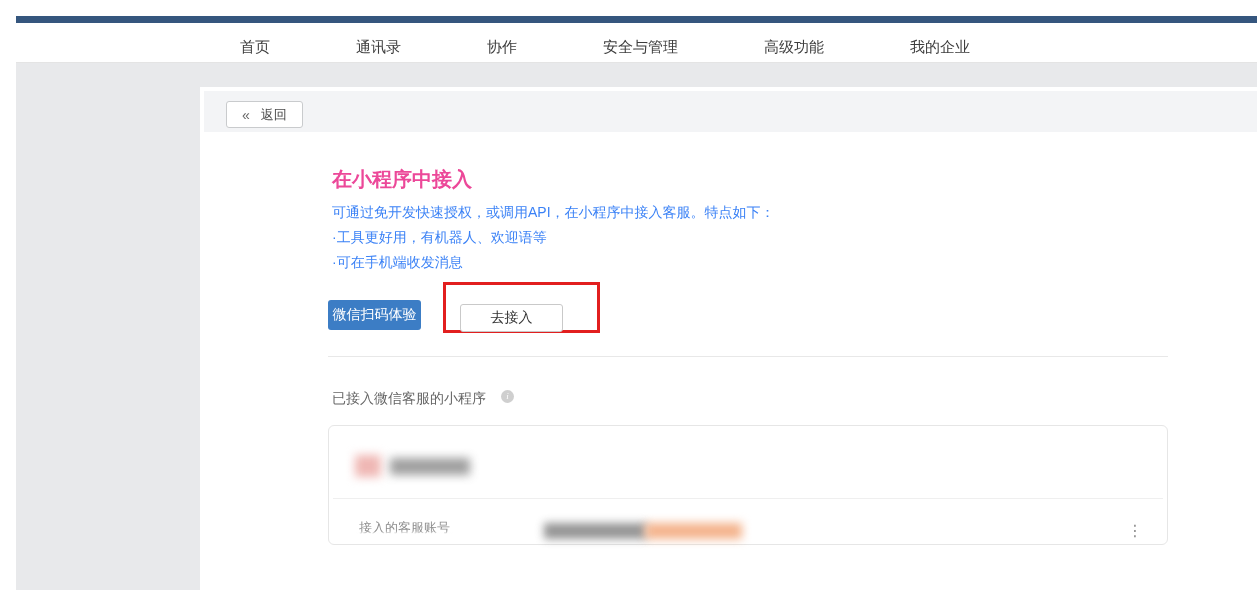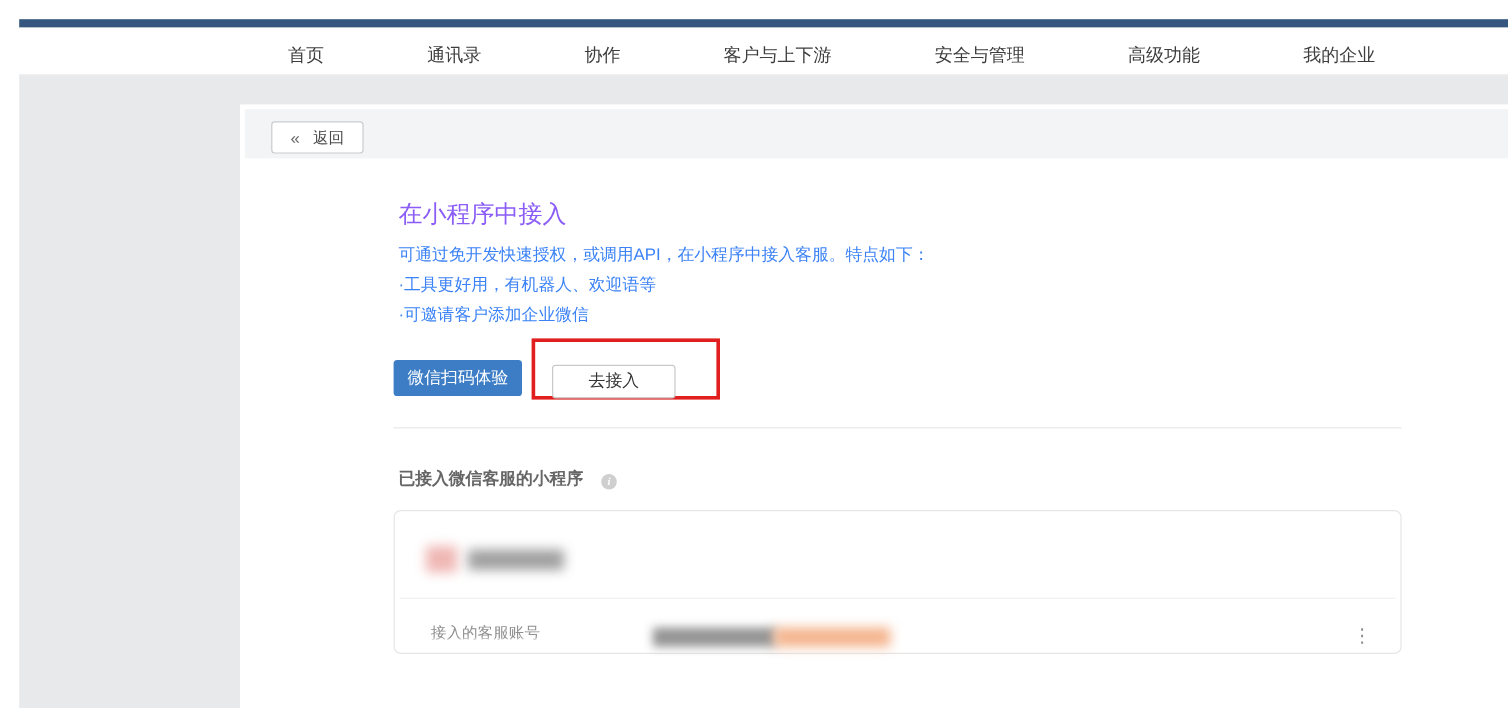--- a/index.html
+++ b/index.html
@@ -38,44 +38,44 @@
     position:absolute; left:18px; top:6px; height:27px; padding:0 11px;
     background:#fff; border:1px solid #c9cbcd; border-radius:3px;
     font-size:13px; color:#4a4a4a; display:flex; align-items:center; gap:3px;
     font-family:inherit; cursor:pointer;
   }
   .back-btn .chev { font-size:14px; color:#666; }
 
   .content { position:absolute; inset:0; }
 
   .text-block { position:absolute; left:120px; top:68px; }
-  .page-title { font-size:20px; font-weight:400; color:#8b5cf6; line-height:24px; margin-bottom:11px; }
+  .page-title { font-size:20px; font-weight:700; color:#ec4899; line-height:24px; margin-bottom:11px; }
   .page-desc, .bullet { font-size:14px; color:#3b82f6; line-height:21px; }
 
   .btn-blue {
-    position:absolute; left:120px; top:205px; width:107px; height:30px;
+    position:absolute; left:120px; top:205px; width:93px; height:30px;
     background:var(--accent-blue,#3c7dc5); color:#fff; border:none; border-radius:3px;
     font-size:14px; font-family:inherit; cursor:pointer;
   }
   .red-box {
     position:absolute; left:235px; top:187px; width:157px; height:51px;
     border:3px solid var(--annotation-red,#e21f1f);
   }
   .btn-white {
     position:absolute; left:10px; top:15px; width:103px; height:28px;
     background:#fff; border:1px solid #c9c9c9; border-radius:3px;
     font-size:14px; color:#333; font-family:Liberation Sans, sans-serif; cursor:pointer;
   }
 
   .divider { position:absolute; left:120px; top:261px; width:840px; height:1px; background:#e8e8e8; }
 
   .section-row {
     position:absolute; left:120px; top:291px;
-    display:flex; align-items:flex-end; gap:7px;
-    font-size:14px; color:#666;font-weight:bold;
+    display:flex; align-items:flex-start; gap:7px;
+    font-size:14px; color:#666;
   }
   .info-icon {
     width:13px; height:13px; border-radius:50%; background:#cfcfcf; color:#fff;
     font-size:9px; font-style:italic; font-family:"Liberation Serif",serif;
     text-align:center; line-height:13px; cursor:pointer; display:inline-block;
   }
 
   .card {
     position:absolute; left:120px; top:330px; width:840px; height:120px;
     border:1px solid #e6e6e6; border-radius:6px; background:#fff;
@@ -107,21 +107,20 @@
 <body>
 
 <div class="screen">
 
   <div class="topbar"></div>
 
   <nav class="navbar">
     <div class="nav-tab">首页</div>
     <div class="nav-tab">通讯录</div>
     <div class="nav-tab">协作</div>
-    <div class="nav-tab">客户与上下游</div>
     <div class="nav-tab">安全与管理</div>
     <div class="nav-tab">高级功能</div>
     <div class="nav-tab">我的企业</div>
   </nav>
 
   <div class="page">
     <main class="panel">
 
       <div class="panel-header">
         <button class="back-btn">
@@ -129,21 +128,21 @@
           <span>返回</span>
         </button>
       </div>
 
       <div class="content">
 
         <div class="text-block">
           <h1 class="page-title">在小程序中接入</h1>
           <p class="page-desc">可通过免开发快速授权，或调用API，在小程序中接入客服。特点如下：</p>
           <p class="bullet">·工具更好用，有机器人、欢迎语等</p>
-          <p class="bullet">·可邀请客户添加企业微信</p>
+          <p class="bullet">·可在手机端收发消息</p>
         </div>
 
         <button class="btn-blue">微信扫码体验</button>
 
         <div class="red-box">
           <button class="btn-white">去接入</button>
         </div>
 
         <div class="divider"></div>
 

